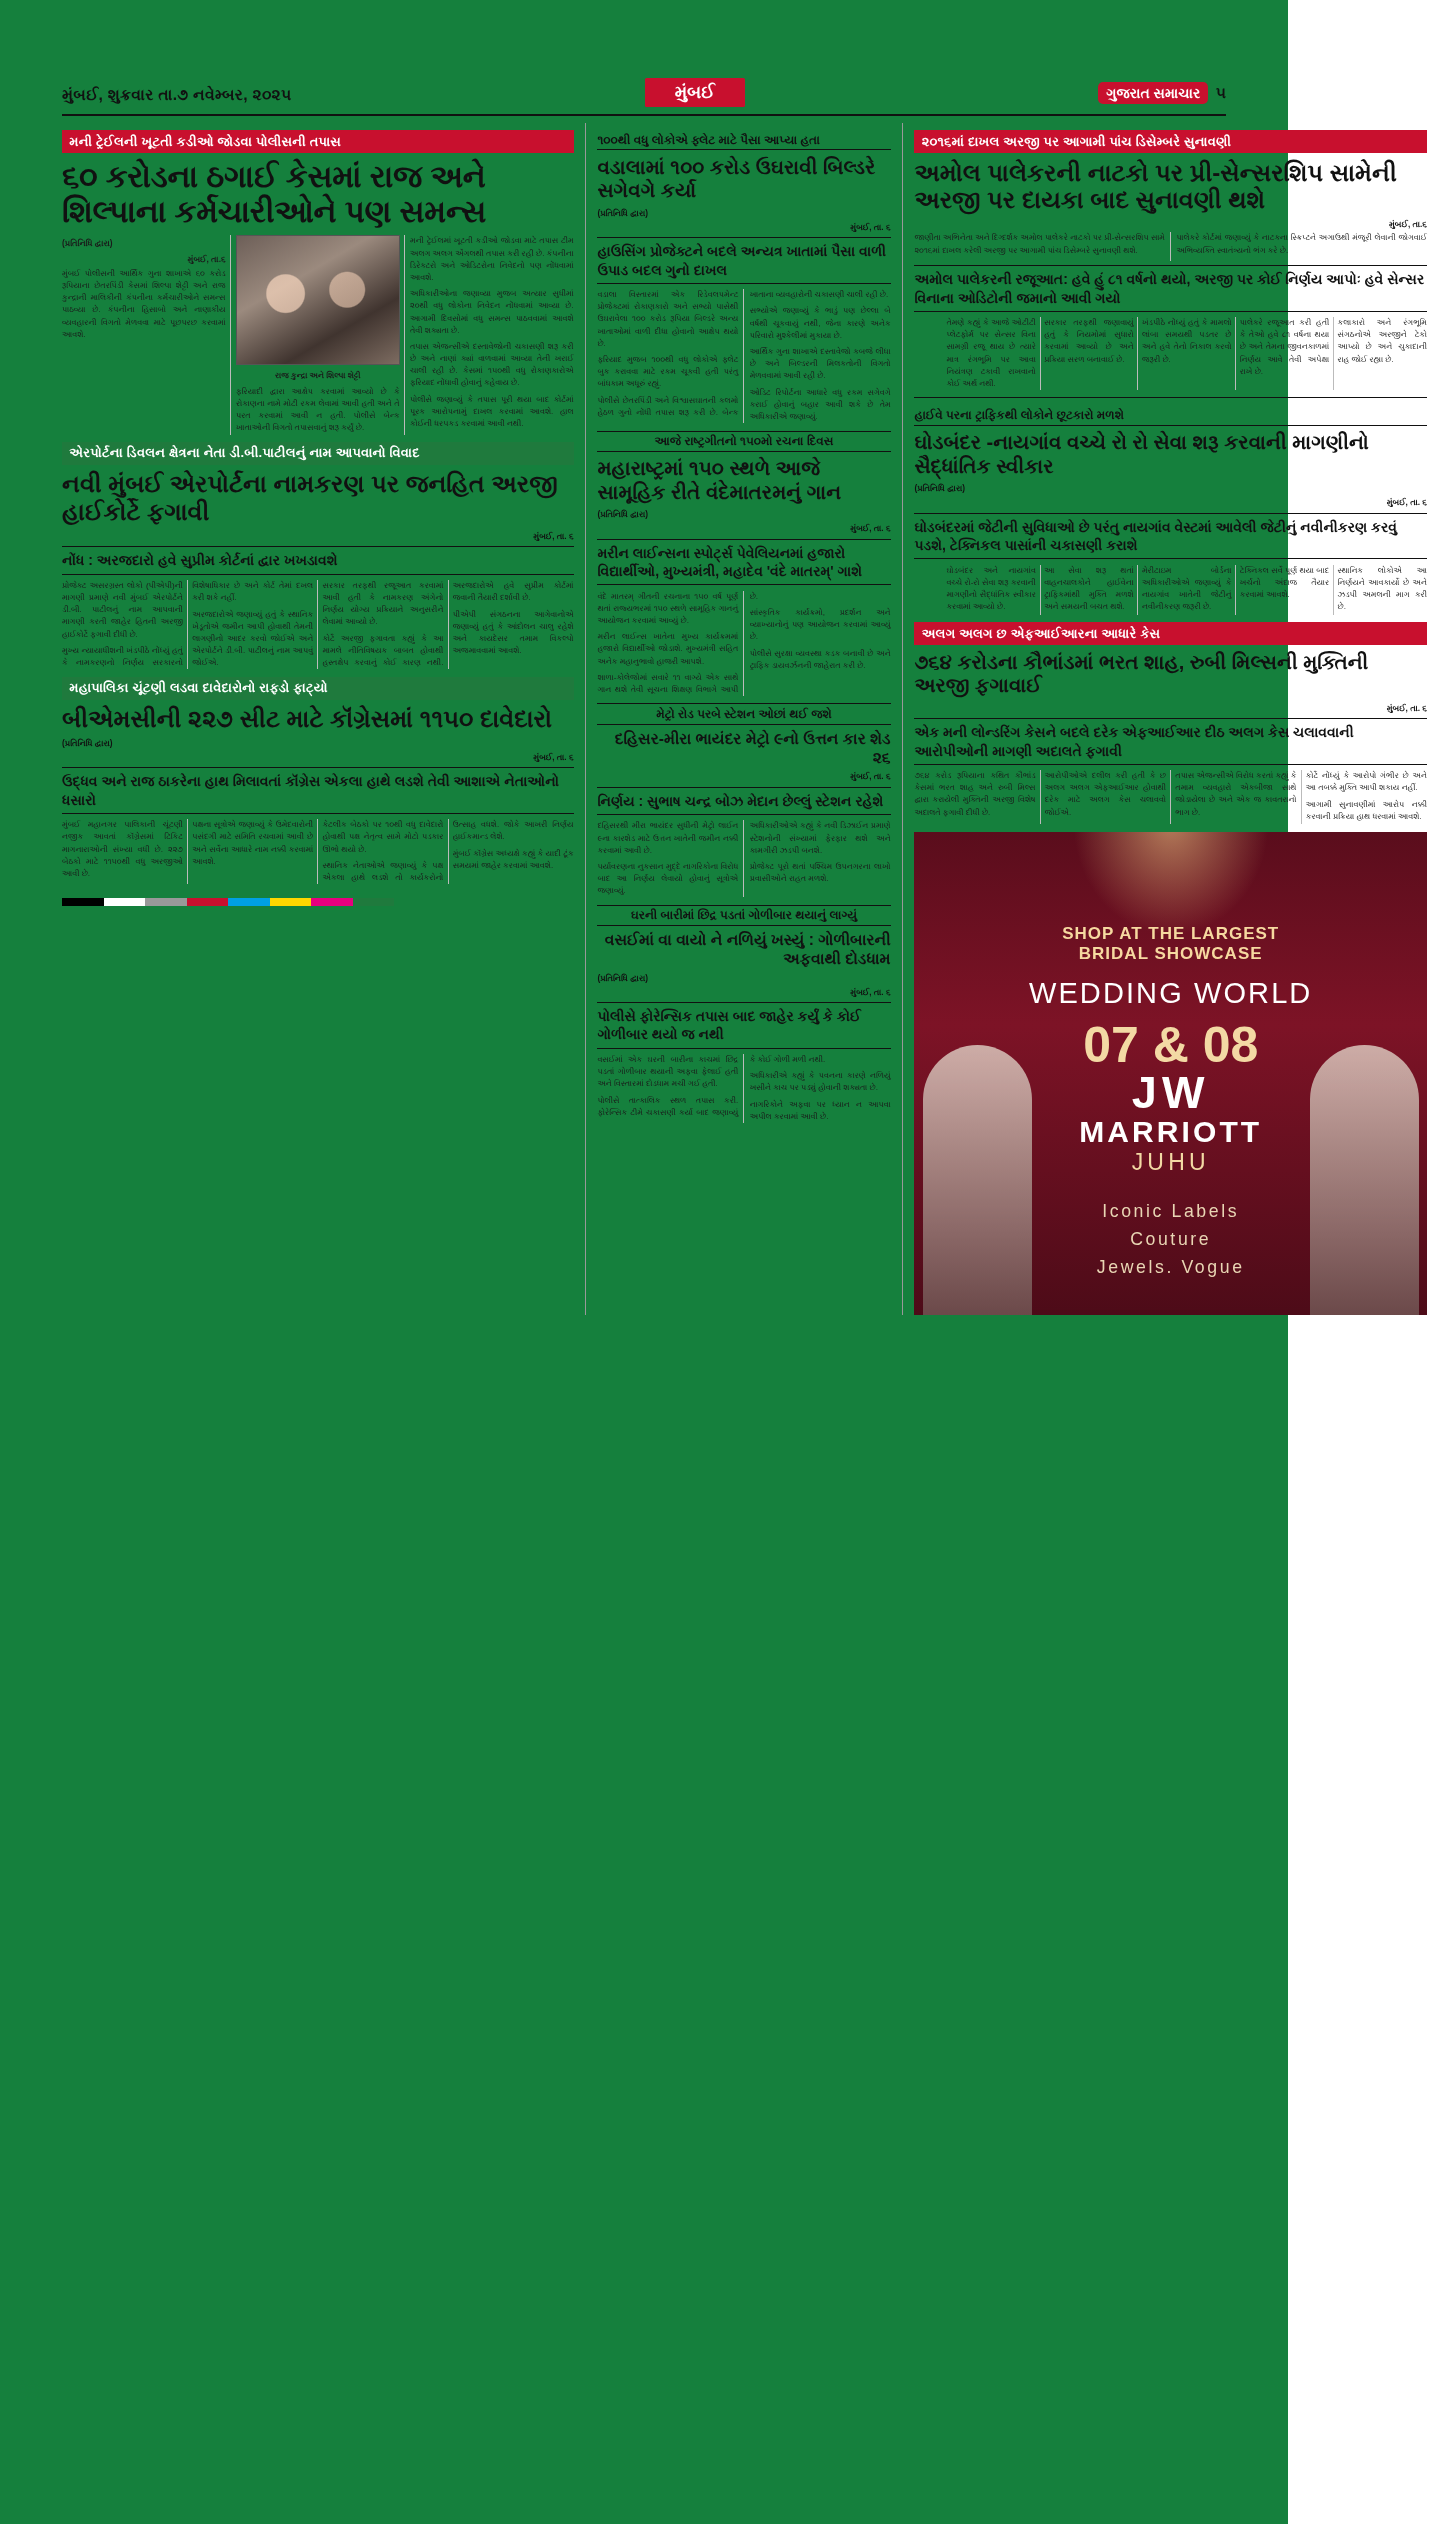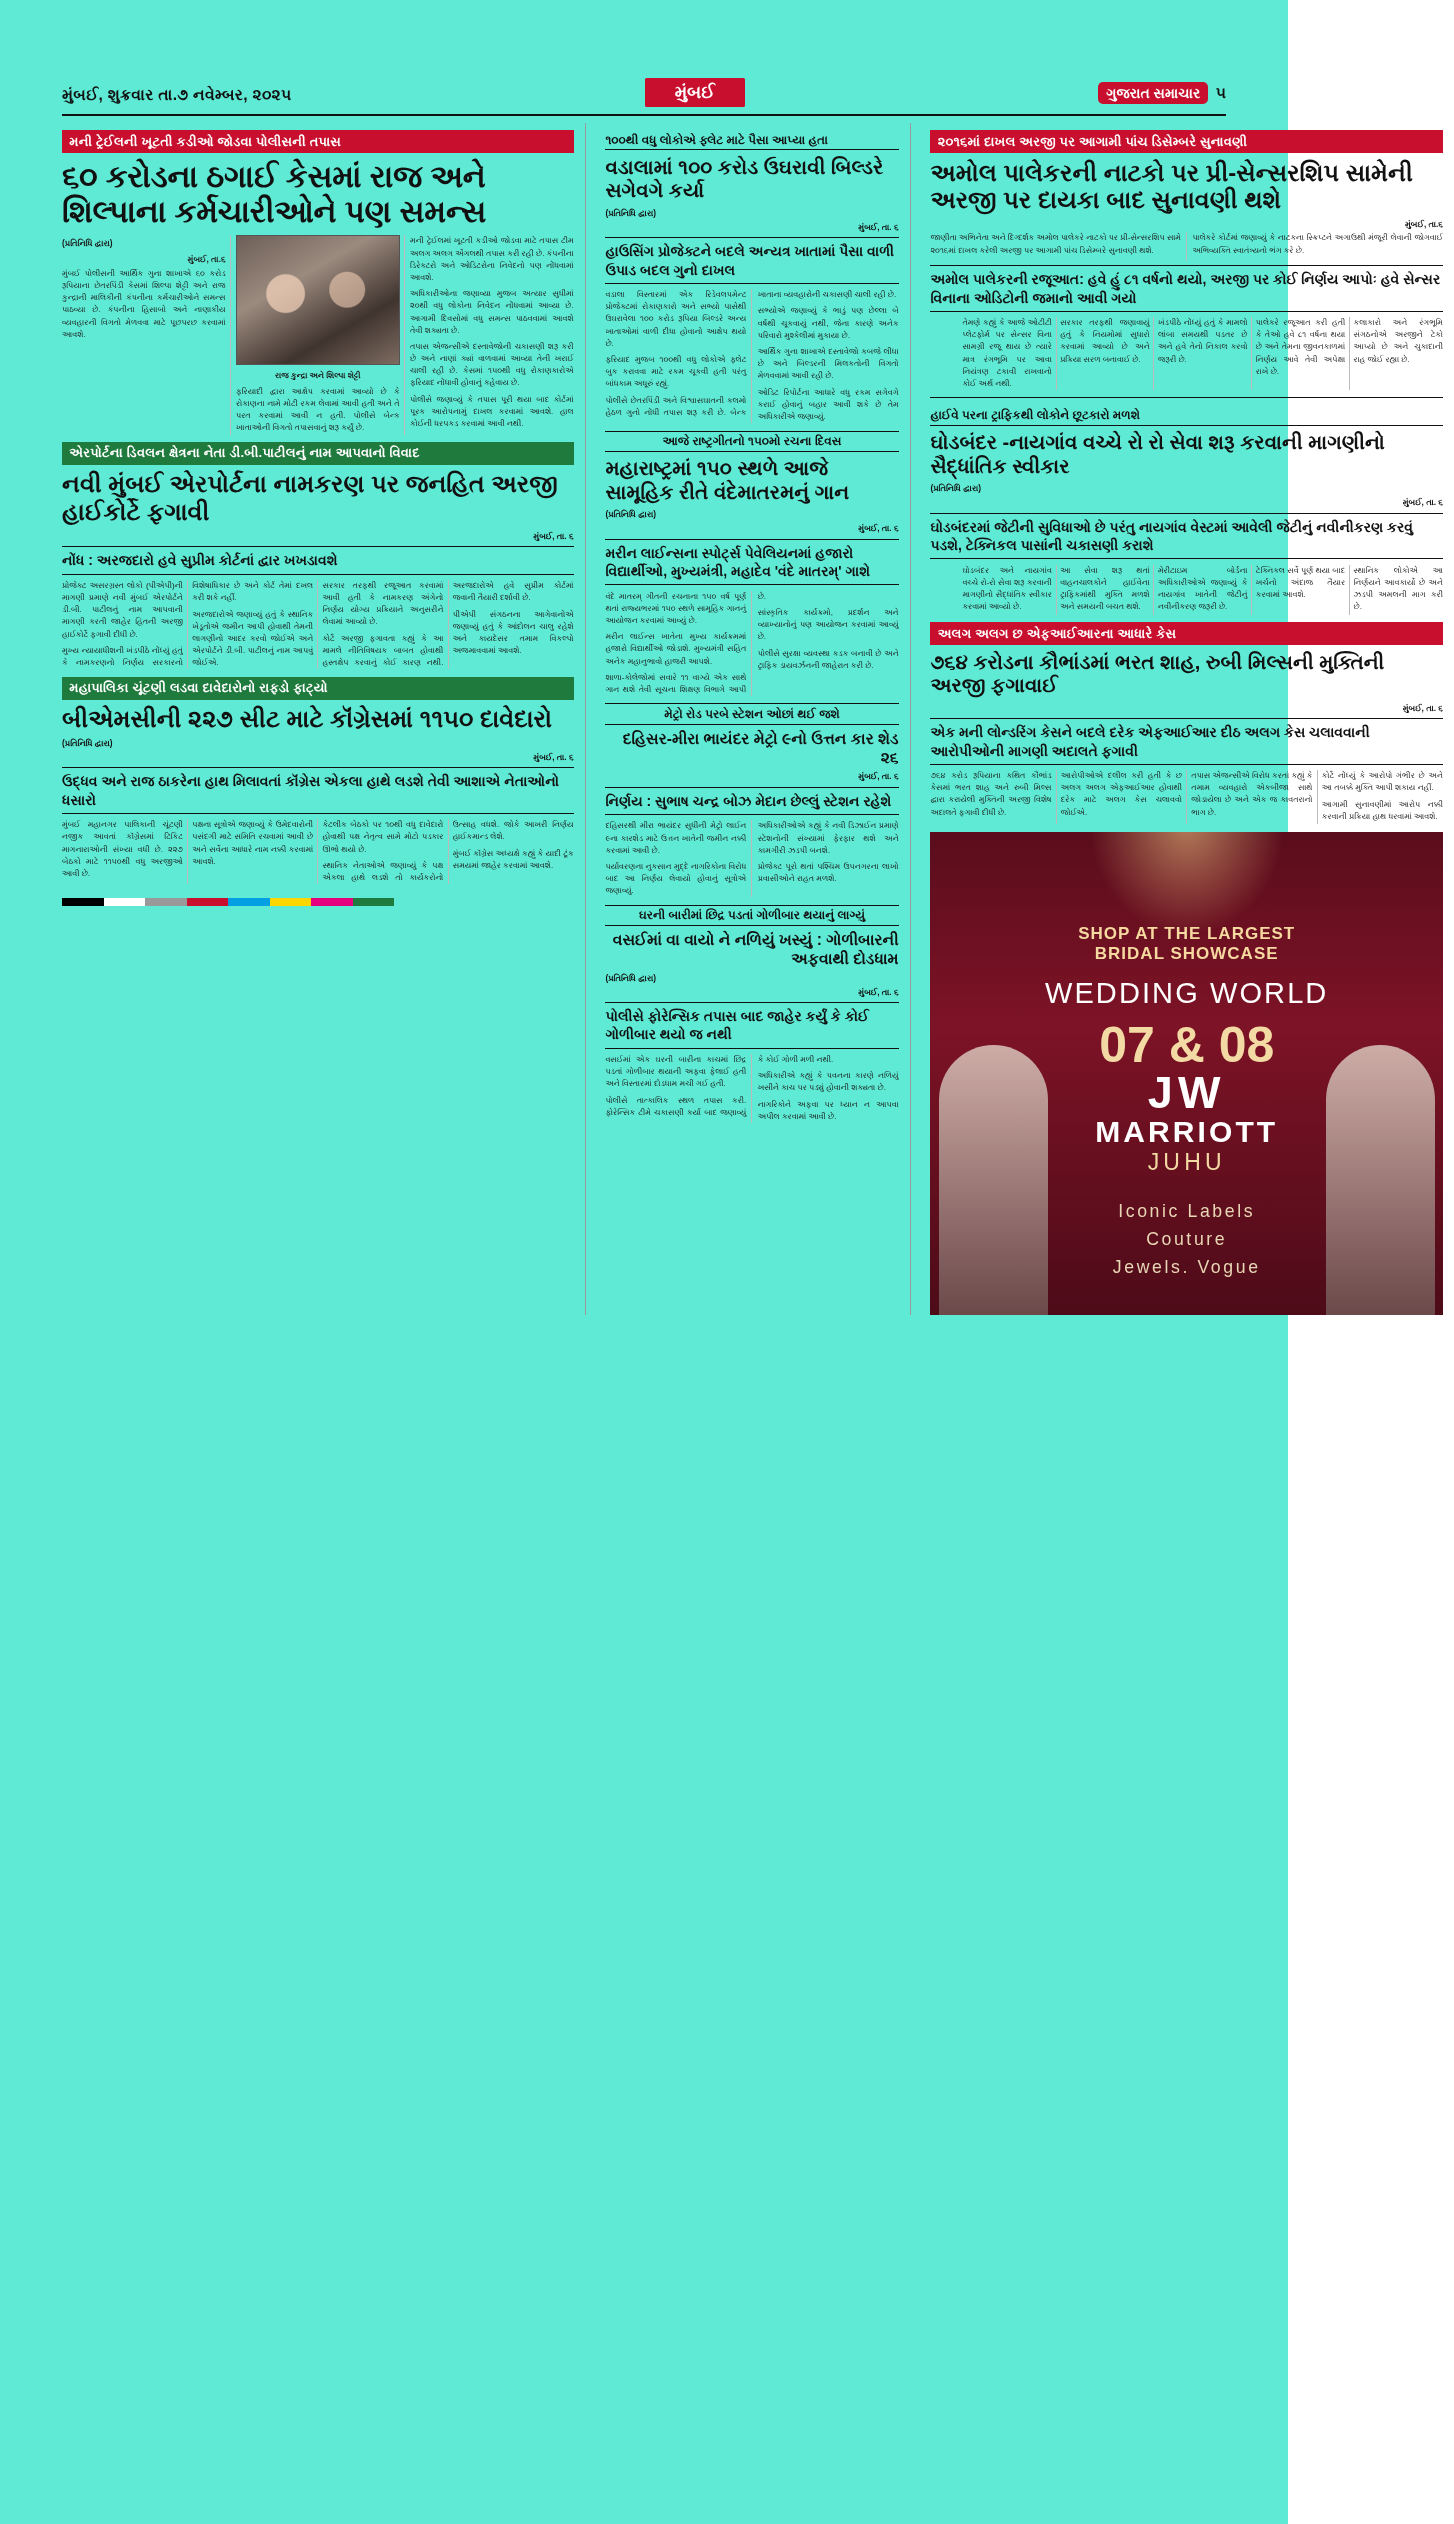--- a/index.html
+++ b/index.html
@@ -8,21 +8,21 @@
     background: #ffffff;
   }
   body {
     width: 1454px;
     font-family: "Liberation Sans", sans-serif;
     color: #111;
   }
   .page {
     width: 1288px;
     min-height: 2525px;
-    background: #5eead4;
+    background: #15803d;
     padding: 78px 62px 40px 62px;
     position: relative;
   }
 
   
   .masthead {
     display: flex;
     align-items: flex-end;
     justify-content: space-between;
     padding-bottom: 9.3px;
@@ -54,21 +54,21 @@
     color: #fff;
     padding: 2.6px 8.3px;
     border-radius: 5px;
     font-size: 14px;
   }
 
   
   .grid {
     display: grid;
     grid-template-columns: 524px 317px 524px;
-    gap: 8px;
+    gap: 0px;
     margin-top: 7.3px;
   }
   .col {
     padding: 0 11.4px;
   }
   .col-1 { border-right: 1px solid #999; padding-left: 0; }
   .col-2 { border-right: 1px solid #999; }
   .col-3 { padding-right: 0; }
 
   

